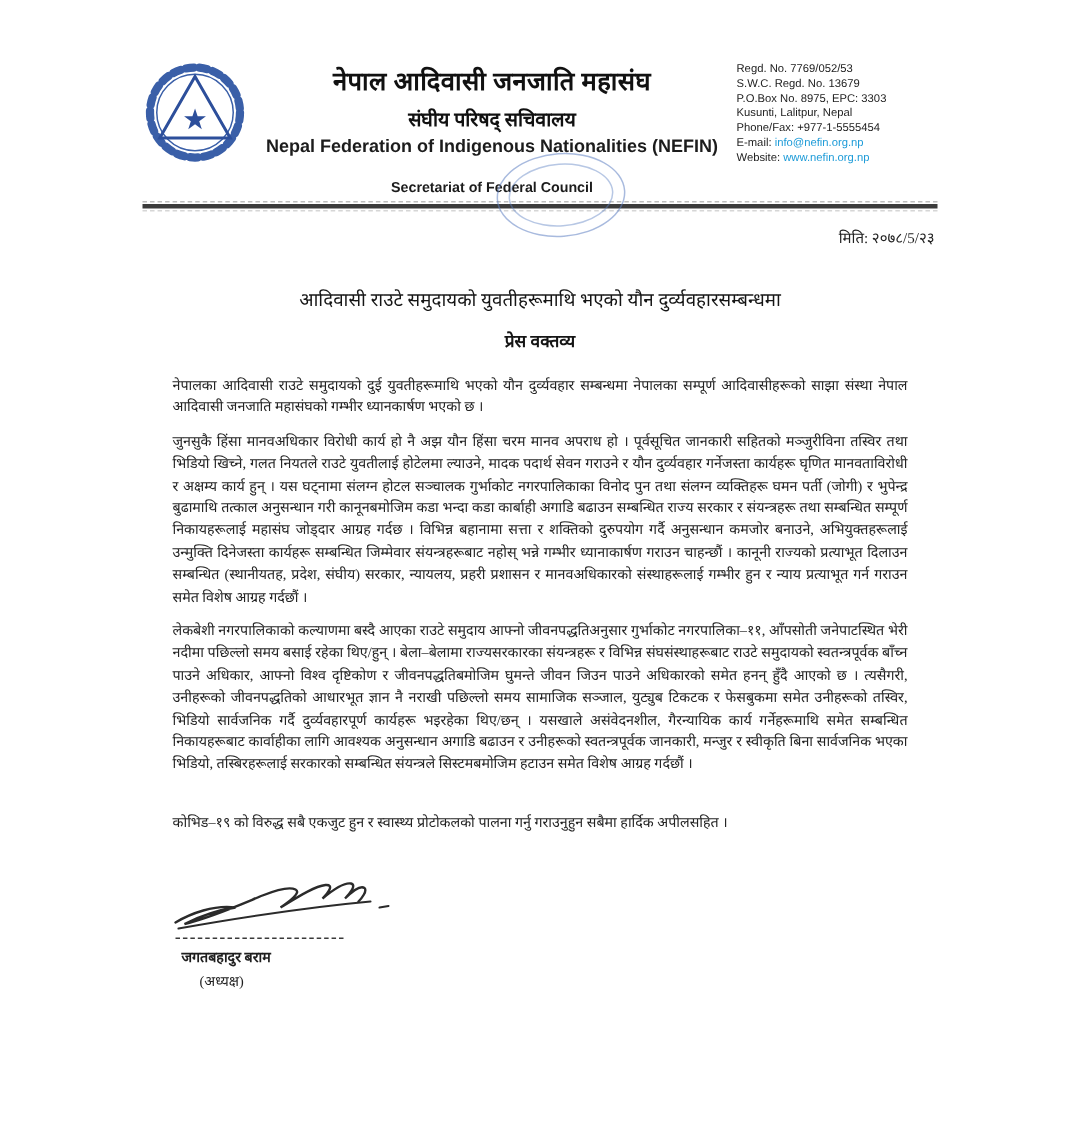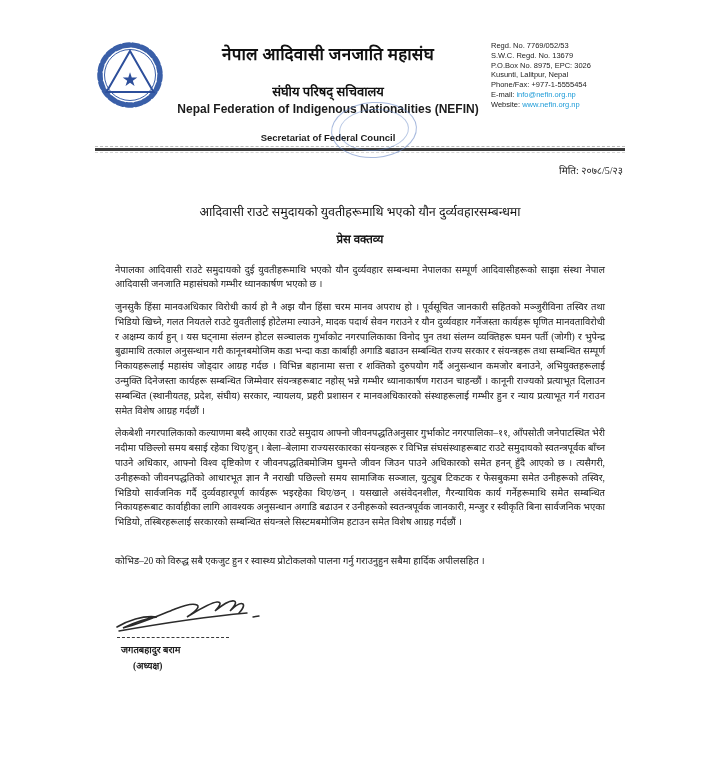--- a/index.html
+++ b/index.html
@@ -6,21 +6,21 @@
   html,body { background:#ffffff; }
   body { font-family:"Liberation Serif","DejaVu Serif",serif; }
   .page { position:relative; width:715px; height:765px; background:#ffffff; overflow:hidden; }
   .doc { position:absolute; left:95px; top:38px; width:530px; }
 
   
   .hdr { display:flex; align-items:flex-start; }
   .logo-box { width:70px; height:70px; flex:none; margin-top:2px; }
   .org-block { flex:1; text-align:center; padding-top:4px; color:#111; }
   .org-np { font-size:17px; font-weight:bold; letter-spacing:.3px; }
-  .org-np2 { font-size:13px; font-weight:bold; margin-top:17px; }
+  .org-np2 { font-size:13px; font-weight:bold; margin-top:5px; }
   .org-en { font-family:"Liberation Sans","DejaVu Sans",sans-serif; font-size:12px; font-weight:bold; margin-top:2px; color:#1c1c1c; }
   .org-en2 { font-family:"Liberation Sans","DejaVu Sans",sans-serif; font-size:9.5px; font-weight:bold; margin-top:16px; color:#1c1c1c; }
   .contact { width:134px; flex:none; font-family:"Liberation Sans","DejaVu Sans",sans-serif; font-size:7.5px; line-height:9.8px; color:#222; padding-top:3px; }
   .contact .lnk { color:#1d9bd8; }
 
   
   .rule-wrap { margin-top:3px; }
   .rule-dash-top { border-top:1px dashed #bdbdbd; height:1px; }
   .rule-main { height:2.5px; background:#3c3c3c; margin-top:1px; }
   .rule-dash-bot { border-top:1px dashed #d6d6d6; margin-top:1px; }
@@ -36,21 +36,21 @@
   .subtitle { text-align:center; font-size:11.5px; font-weight:bold; color:#151515; margin-top:11px; }
 
   .body-text { margin:17px 20px 0 20px; font-size:9.5px; line-height:14.8px; text-align:justify; color:#232323; }
   .body-text p { margin-bottom:8px; }
   .body-text p.covid { margin-top:24px; }
 
   .sig-block { margin:26px 0 16px 18px; width:200px; }
   .sig-svg { display:block; }
   .sig-dots { width:112px; border-top:1.3px dashed #3a3a3a; margin:-4px 0 5px 4px; }
   .sig-name { font-size:9.5px; font-weight:bold; color:#1e1e1e; margin-left:8px; }
-  .sig-title { font-size:9.5px; color:#1e1e1e; margin-left:20px; margin-top:3px;font-weight:bold; }
+  .sig-title { font-size:9.5px; color:#1e1e1e; margin-left:20px; margin-top:3px; }
 </style>
 </head>
 <body>
 
 <div class="page">
   <div class="doc">
 
     <div class="hdr">
       <div class="logo-box">
         <svg viewBox="0 0 70 70" width="70" height="70" aria-hidden="true">
@@ -62,21 +62,21 @@
       </div>
       <div class="org-block">
         <div class="org-np">नेपाल आदिवासी जनजाति महासंघ</div>
         <div class="org-np2">संघीय परिषद् सचिवालय</div>
         <div class="org-en">Nepal Federation of Indigenous Nationalities (NEFIN)</div>
         <div class="org-en2">Secretariat of Federal Council</div>
       </div>
       <div class="contact">
         <div>Regd. No. 7769/052/53</div>
         <div>S.W.C. Regd. No. 13679</div>
-        <div>P.O.Box No. 8975, EPC: 3026</div>
+        <div>P.O.Box No. 8975, EPC: 3303</div>
         <div>Kusunti, Lalitpur, Nepal</div>
         <div>Phone/Fax: +977-1-5555454</div>
         <div><span>E-mail: </span><span class="lnk">info@nefin.org.np</span></div>
         <div><span>Website: </span><span class="lnk">www.nefin.org.np</span></div>
       </div>
     </div>
 
     <div class="rule-wrap">
       <div class="rule-dash-top"></div>
       <div class="rule-main"></div>
@@ -90,21 +90,21 @@
 
     <div class="date-line">मिति: २०७८/5/२३</div>
 
     <div class="title">आदिवासी राउटे समुदायको युवतीहरूमाथि भएको यौन दुर्व्यवहारसम्बन्धमा</div>
     <div class="subtitle">प्रेस वक्तव्य</div>
 
     <div class="body-text">
       <p>नेपालका आदिवासी राउटे समुदायको दुई युवतीहरूमाथि भएको यौन दुर्व्यवहार सम्बन्धमा नेपालका सम्पूर्ण आदिवासीहरूको साझा संस्था नेपाल आदिवासी जनजाति महासंघको गम्भीर ध्यानकार्षण भएको छ ।</p>
       <p>जुनसुकै हिंसा मानवअधिकार विरोधी कार्य हो नै अझ यौन हिंसा चरम मानव अपराध हो । पूर्वसूचित जानकारी सहितको मञ्जुरीविना तस्विर तथा भिडियो खिच्ने, गलत नियतले राउटे युवतीलाई होटेलमा ल्याउने, मादक पदार्थ सेवन गराउने र यौन दुर्व्यवहार गर्नेजस्ता कार्यहरू घृणित मानवताविरोधी र अक्षम्य कार्य हुन् । यस घट्नामा संलग्न होटल सञ्चालक गुर्भाकोट नगरपालिकाका विनोद पुन तथा संलग्न व्यक्तिहरू घमन पर्ती (जोगी) र भुपेन्द्र बुढामाथि तत्काल अनुसन्धान गरी कानूनबमोजिम कडा भन्दा कडा कार्बाही अगाडि बढाउन सम्बन्धित राज्य सरकार र संयन्त्रहरू तथा सम्बन्धित सम्पूर्ण निकायहरूलाई महासंघ जोड्दार आग्रह गर्दछ । विभिन्न बहानामा सत्ता र शक्तिको दुरुपयोग गर्दै अनुसन्धान कमजोर बनाउने, अभियुक्तहरूलाई उन्मुक्ति दिनेजस्ता कार्यहरू सम्बन्धित जिम्मेवार संयन्त्रहरूबाट नहोस् भन्ने गम्भीर ध्यानाकार्षण गराउन चाहन्छौं । कानूनी राज्यको प्रत्याभूत दिलाउन सम्बन्धित (स्थानीयतह, प्रदेश, संघीय) सरकार, न्यायलय, प्रहरी प्रशासन र मानवअधिकारको संस्थाहरूलाई गम्भीर हुन र न्याय प्रत्याभूत गर्न गराउन समेत विशेष आग्रह गर्दछौं ।</p>
       <p>लेकबेशी नगरपालिकाको कल्याणमा बस्दै आएका राउटे समुदाय आफ्नो जीवनपद्धतिअनुसार गुर्भाकोट नगरपालिका–११, आँपसोती जनेपाटस्थित भेरी नदीमा पछिल्लो समय बसाई रहेका थिए/हुन् । बेला–बेलामा राज्यसरकारका संयन्त्रहरू र विभिन्न संघसंस्थाहरूबाट राउटे समुदायको स्वतन्त्रपूर्वक बाँच्न पाउने अधिकार, आफ्नो विश्व दृष्टिकोण र जीवनपद्धतिबमोजिम घुमन्ते जीवन जिउन पाउने अधिकारको समेत हनन् हुँदै आएको छ । त्यसैगरी, उनीहरूको जीवनपद्धतिको आधारभूत ज्ञान नै नराखी पछिल्लो समय सामाजिक सञ्जाल, युट्युब टिकटक र फेसबुकमा समेत उनीहरूको तस्विर, भिडियो सार्वजनिक गर्दै दुर्व्यवहारपूर्ण कार्यहरू भइरहेका थिए/छन् । यसखाले असंवेदनशील, गैरन्यायिक कार्य गर्नेहरूमाथि समेत सम्बन्धित निकायहरूबाट कार्वाहीका लागि आवश्यक अनुसन्धान अगाडि बढाउन र उनीहरूको स्वतन्त्रपूर्वक जानकारी, मन्जुर र स्वीकृति बिना सार्वजनिक भएका भिडियो, तस्बिरहरूलाई सरकारको सम्बन्धित संयन्त्रले सिस्टमबमोजिम हटाउन समेत विशेष आग्रह गर्दछौं ।</p>
-      <p class="covid">कोभिड–20 को विरुद्ध सबै एकजुट हुन र स्वास्थ्य प्रोटोकलको पालना गर्नु गराउनुहुन सबैमा हार्दिक अपीलसहित ।</p>
+      <p class="covid">कोभिड–१९ को विरुद्ध सबै एकजुट हुन र स्वास्थ्य प्रोटोकलको पालना गर्नु गराउनुहुन सबैमा हार्दिक अपीलसहित ।</p>
     </div>
 
     <div class="sig-block">
       <svg class="sig-svg" width="160" height="46" viewBox="0 0 160 46" aria-hidden="true">
         <path d="M4,32 C14,26 30,20 44,22 C30,24 16,30 10,33 C30,28 52,18 62,14 C72,10 80,8 84,10 C88,12 80,18 74,22 C84,16 96,8 104,7 C110,6.5 106,12 102,16 C108,11 116,5 121,6 C125,7 120,13 117,16 C121,12 127,7 130,9 C132,11 128,16 126,18" fill="none" stroke="#2b2b2b" stroke-width="1.6" stroke-linecap="round"></path>
         <path d="M6,36 C40,30 90,22 134,18" fill="none" stroke="#2b2b2b" stroke-width="1.4" stroke-linecap="round"></path>
         <path d="M140,22 l6,-1" fill="none" stroke="#2b2b2b" stroke-width="1.4" stroke-linecap="round"></path>
       </svg>
       <div class="sig-dots"></div>
       <div class="sig-name">जगतबहादुर बराम</div>

